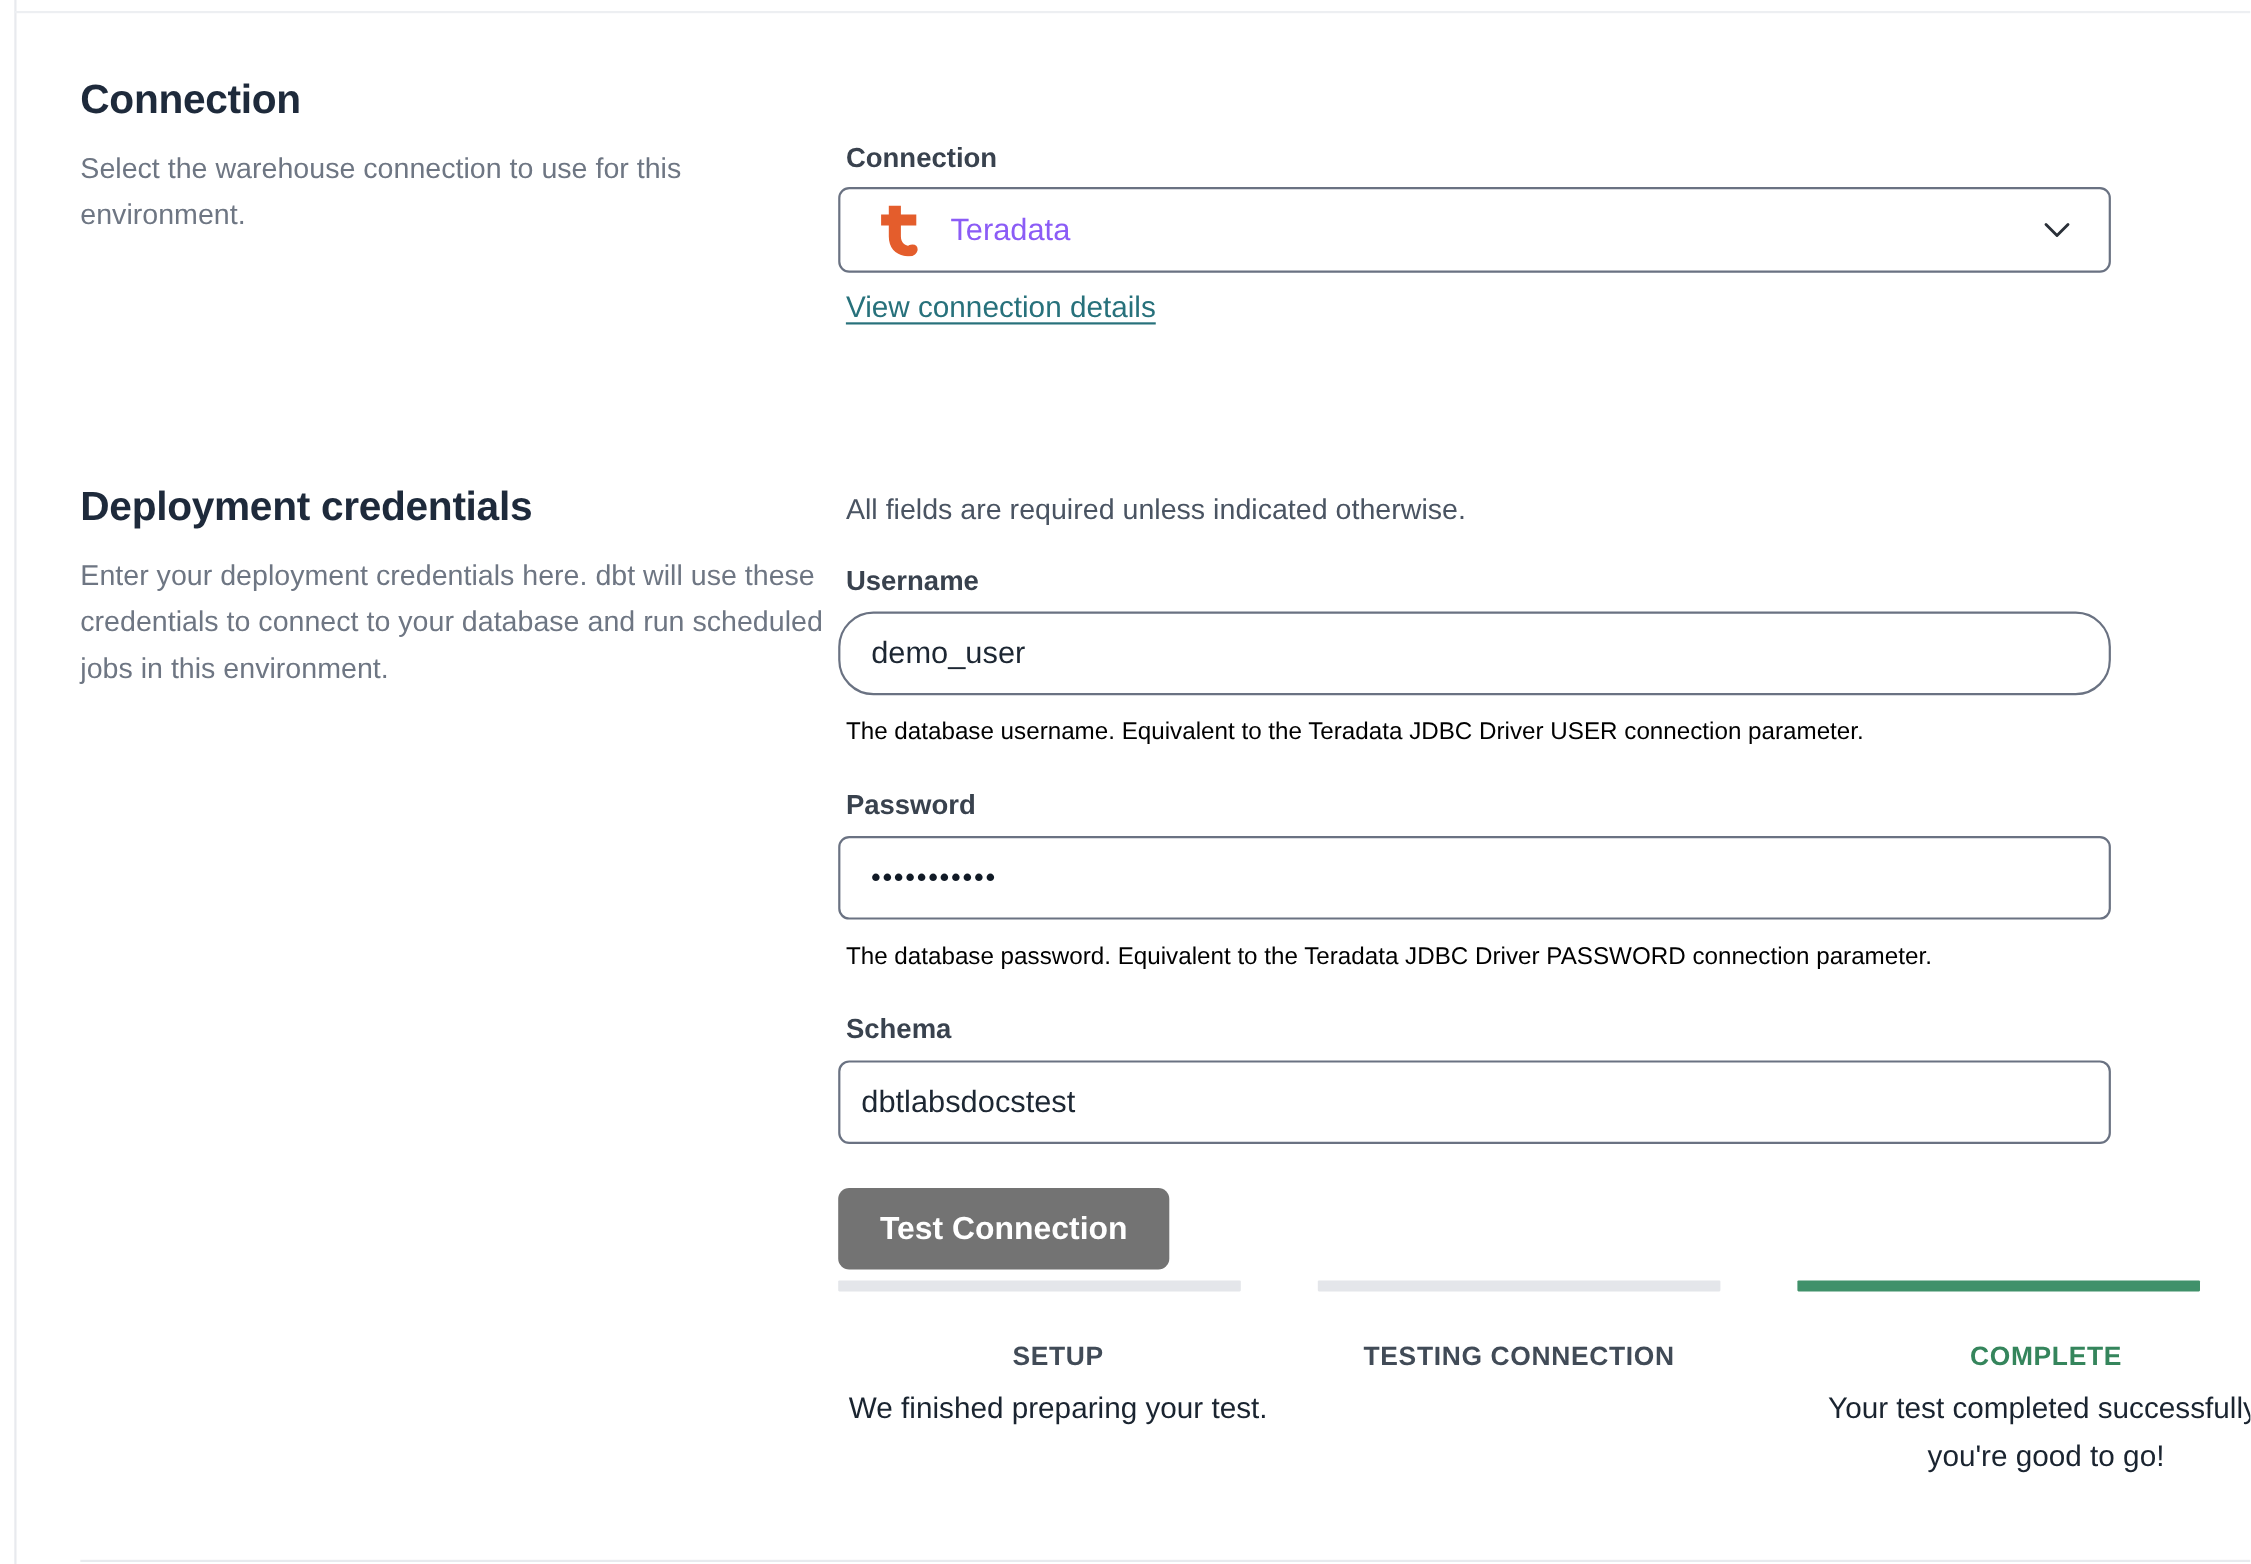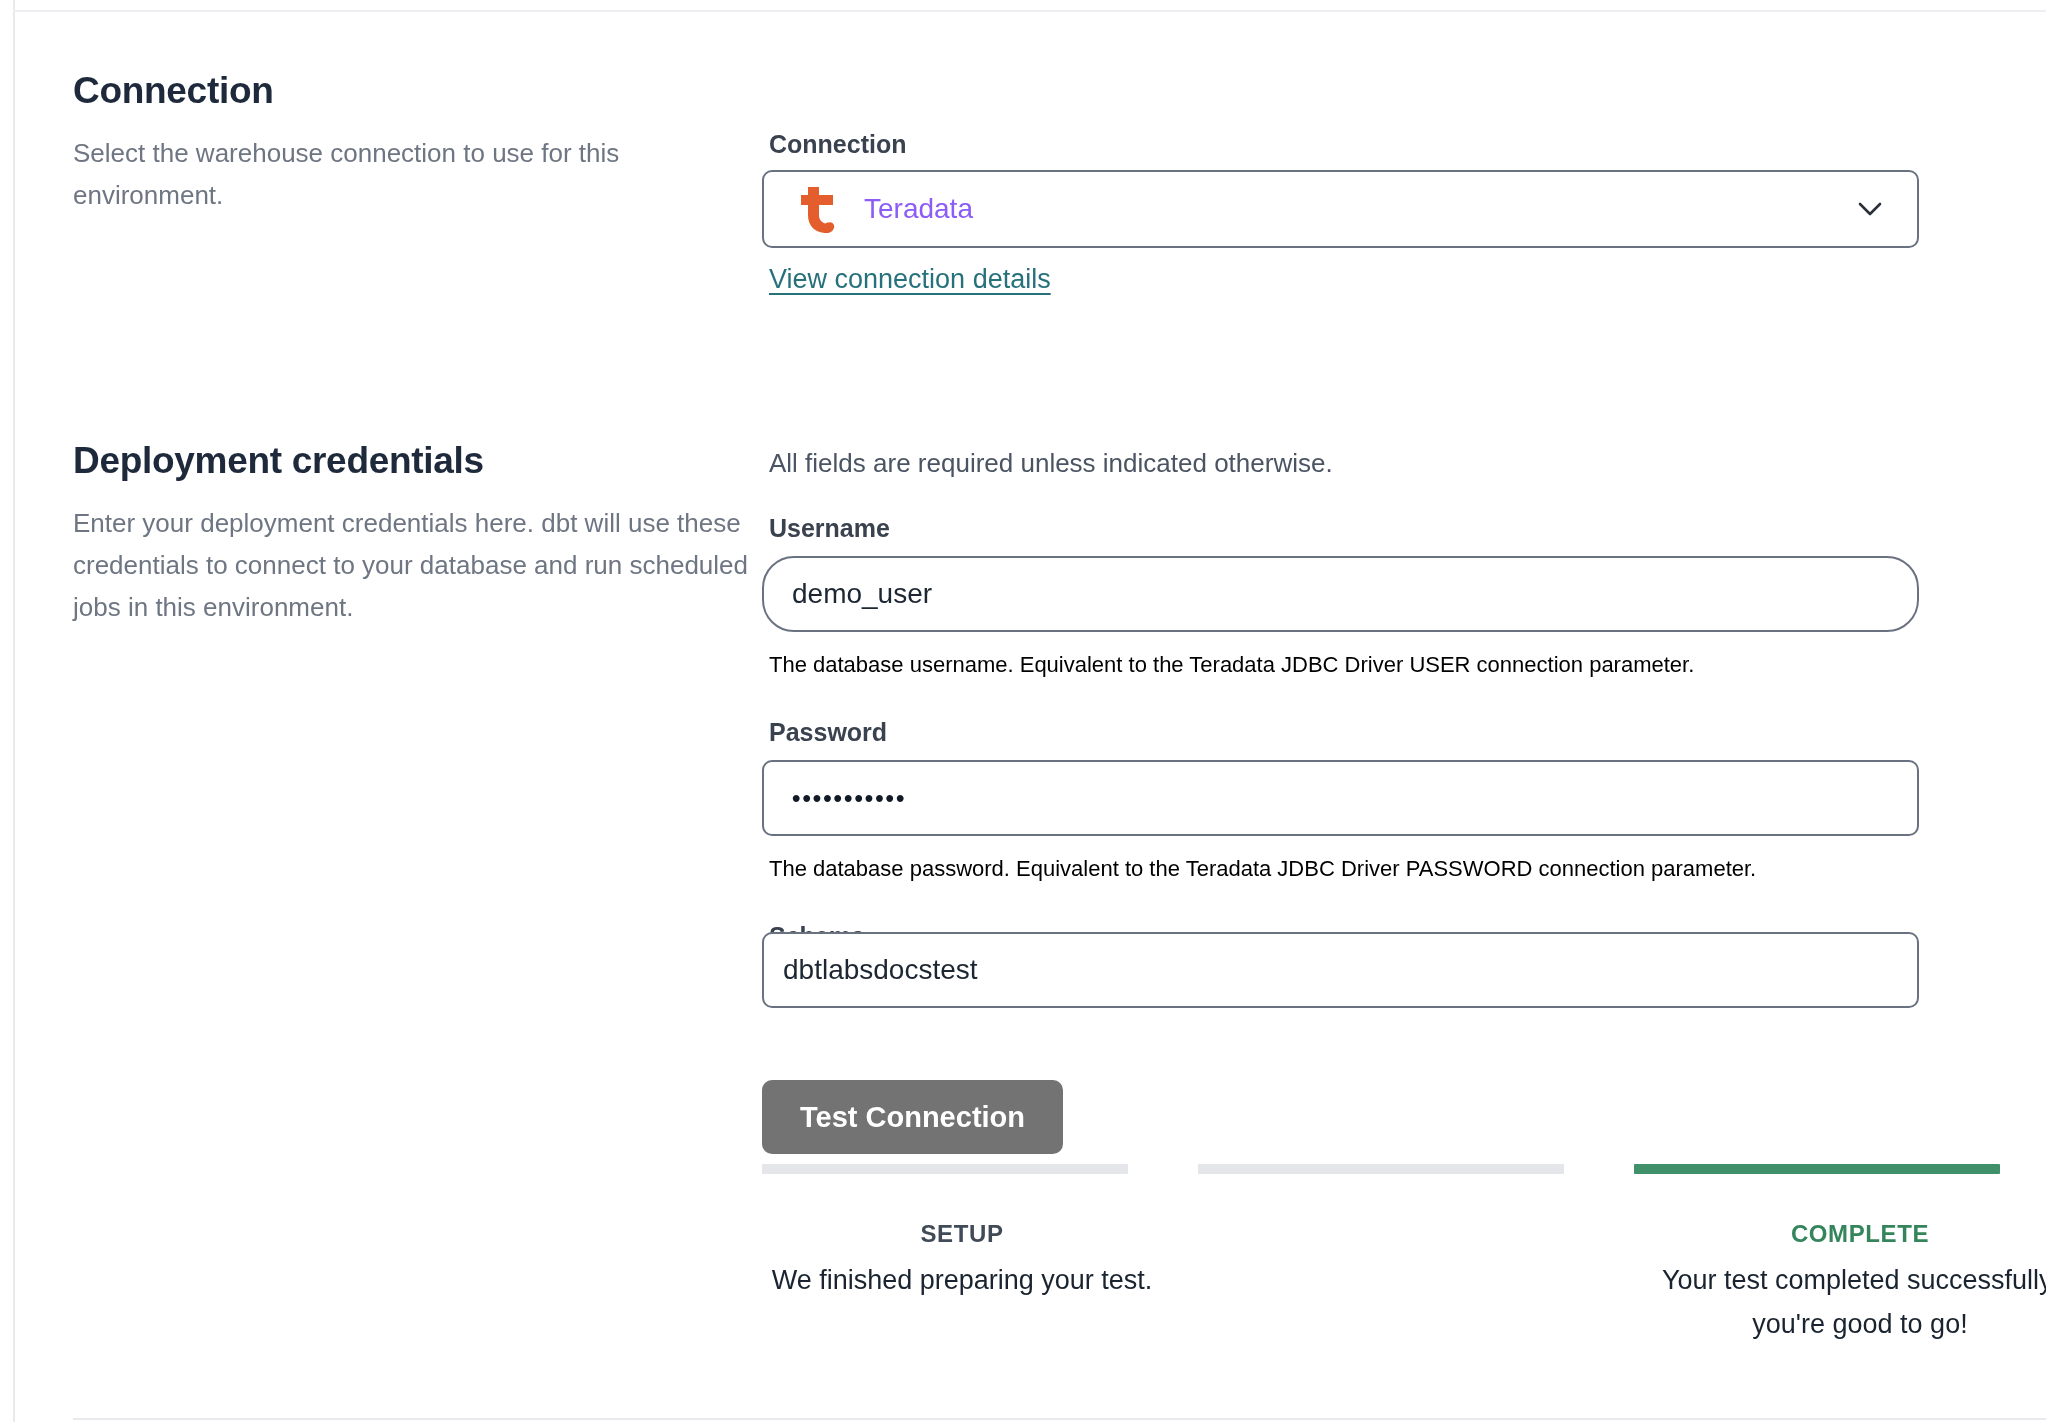--- a/index.html
+++ b/index.html
@@ -84,32 +84,33 @@
 
     <div class="field-label" style="left:769px; top:514px">Username</div>
     <input class="text-input" style="top: 556px; border-radius: 32px;" type="text" value="demo_user">
     <div class="help-text" style="left:769px; top:652px">The database username. Equivalent to the Teradata JDBC Driver USER connection parameter.</div>
 
     <div class="field-label" style="left:769px; top:718px">Password</div>
     <input class="text-input password" style="top: 760px;" type="text" value="•••••••••••">
     <div class="help-text" style="left:769px; top:856px">The database password. Equivalent to the Teradata JDBC Driver PASSWORD connection parameter.</div>
 
     <div class="field-label" style="left:769px; top:922px">Schema</div>
-    <input class="text-input" style="top: 932px; padding-left: 19px;" type="text" value="dbtlabsdocstest">
+    <input class="text-input" style="top: 964px; padding-left: 19px;" type="text" value="dbtlabsdocstest">
 
     <button class="btn">Test Connection</button>
 
     <div>
       <div class="step" style="left:762px">
         <div class="bar"></div>
         <div class="step-label">SETUP</div>
         <div class="step-text">We finished preparing your test.</div>
       </div>
       <div class="step" style="left:1198px">
         <div class="bar"></div>
+        <div class="step-label">TESTING CONNECTION</div>
       </div>
       <div class="step success" style="left:1634px">
         <div class="bar"></div>
         <div class="step-label">COMPLETE</div>
         <div class="step-text">Your test completed successfully, you're good to go!</div>
       </div>
     </div>
   </section>
 
 </div>

